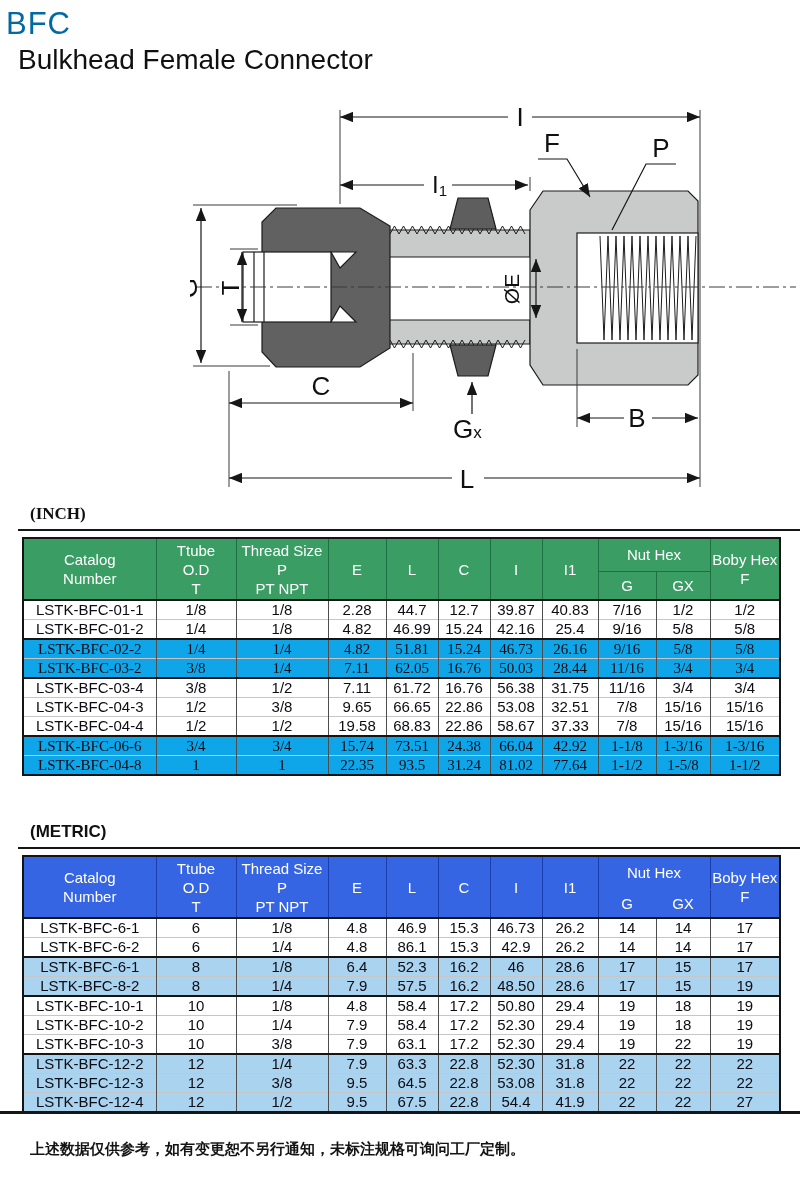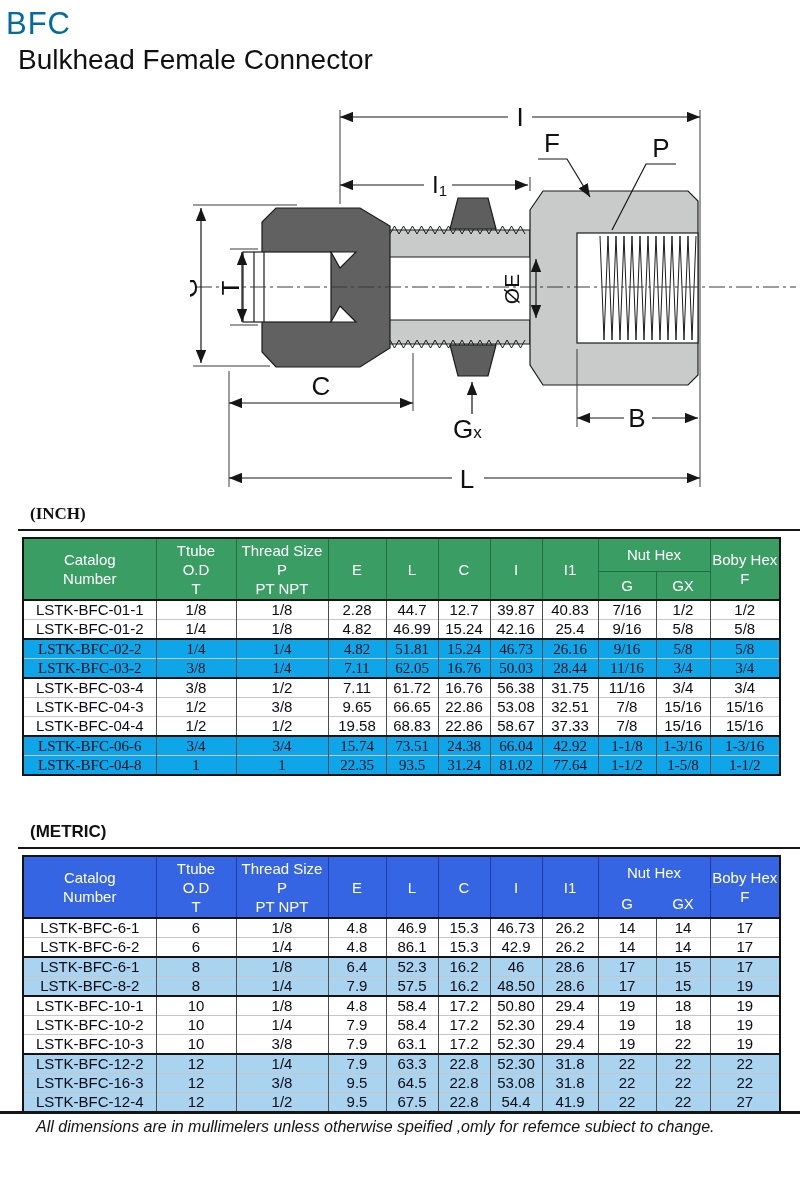--- a/index.html
+++ b/index.html
@@ -505,21 +505,21 @@
           <td>7.9</td>
           <td>63.3</td>
           <td>22.8</td>
           <td>52.30</td>
           <td>31.8</td>
           <td>22</td>
           <td>22</td>
           <td>22</td>
         </tr>
         <tr class="hl ">
-          <td>LSTK-BFC-16-3</td>
+          <td>LSTK-BFC-12-3</td>
           <td>12</td>
           <td>3/8</td>
           <td>9.5</td>
           <td>64.5</td>
           <td>22.8</td>
           <td>53.08</td>
           <td>31.8</td>
           <td>22</td>
           <td>22</td>
           <td>22</td>
@@ -534,15 +534,15 @@
           <td>54.4</td>
           <td>41.9</td>
           <td>22</td>
           <td>22</td>
           <td>27</td>
         </tr>
       </tbody>
     </table>
 
   <div class="rule-thick" style="left:0;top:1111px;width:800px;"></div>
-  <div class="note-en">All dimensions are in mullimelers unless otherwise speified ,omly for refemce subiect to change.</div>
+  <div class="note-zh">上述数据仅供参考，如有变更恕不另行通知，未标注规格可询问工厂定制。</div>
 
 </div>
 
 </body></html>

